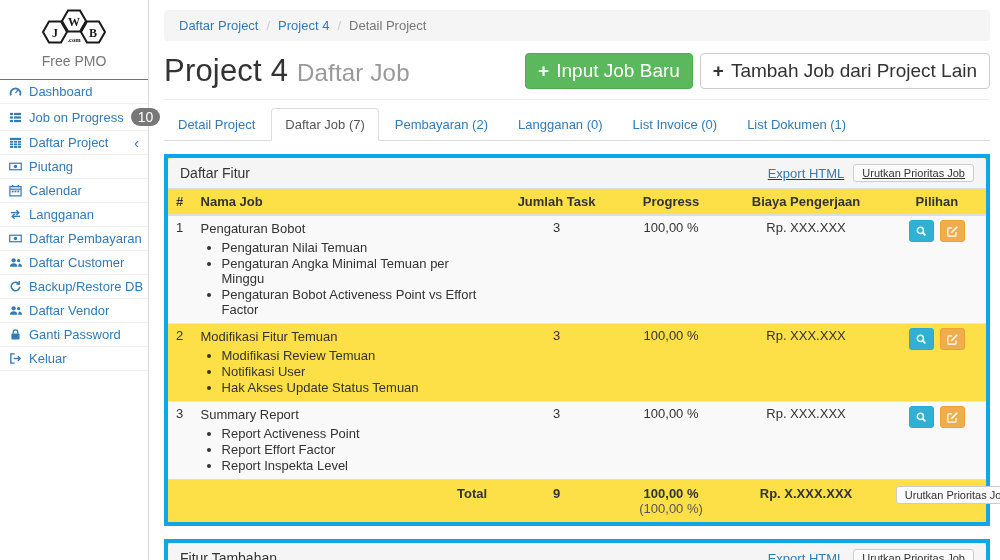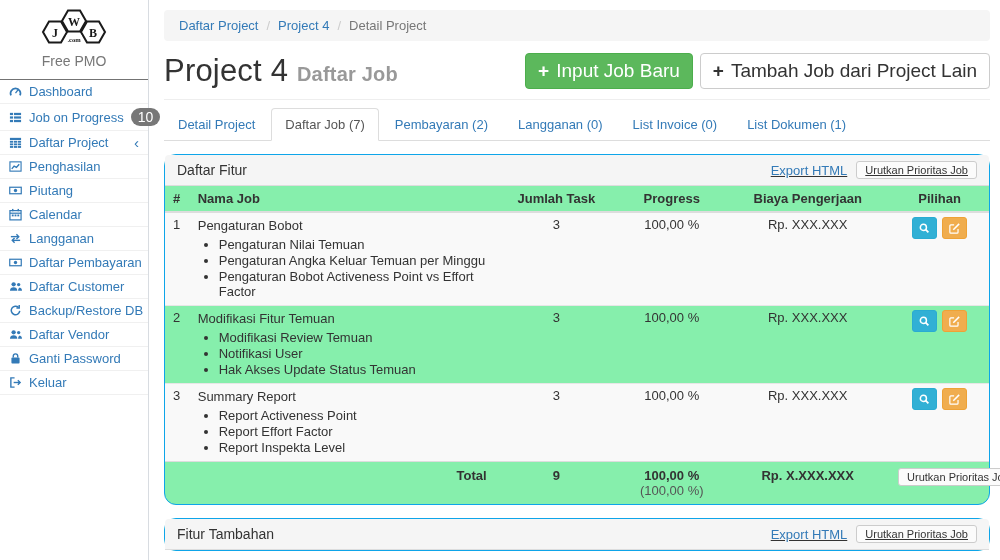--- a/index.html
+++ b/index.html
@@ -24,32 +24,32 @@
   .badge { margin-left:auto; background:#777; color:#fff; border-radius:10px; font-size:14px; padding:2px 7px; line-height:1; }
   .chev { margin-left:auto; font-size:15px; line-height:12px; color:#337ab7; }
   
   main { flex:1; padding:10px 10px 0 15px; overflow:hidden; }
   .breadcrumb { background:#f5f5f5; border-radius:4px; padding:8px 15px; display:flex; gap:8px; align-items:center; }
   .crumb-link { color:#337ab7; text-decoration:none; }
   .crumb-sep { color:#ccc; }
   .crumb-active { color:#777; }
   .page-header { display:flex; justify-content:space-between; align-items:center; border-bottom:1px solid #eee; margin:8px 0 0; padding:4px 0 10px; }
   h1 { margin:0; font-size:31px; font-weight:500; color:#333; letter-spacing:.2px; }
-  h1 small { font-size:20px; color:#999; font-weight:700; }
+  h1 small { font-size:24px; color:#999; font-weight:400; }
   .header-buttons { display:flex; gap:7px; align-items:center; }
   .btn { font-family:inherit; font-size:19px; padding:6px 12px; border-radius:4px; border:1px solid #ccc; background:#fff; color:#333; cursor:pointer; white-space:nowrap; }
   .btn .plus { font-weight:bold; margin-right:2px; }
   .btn-success { background:#5cb85c; border-color:#4cae4c; color:#fff; }
   .btn-xs { font-size:11px; padding:2px 8px; border-radius:3px; background:#fbfbfb; }
   
   .nav-tabs { list-style:none; display:flex; margin:8px 0 0; padding:0; border-bottom:1px solid #ddd; }
   .nav-tabs li { padding:8px 13px; margin-bottom:-1px; margin-right:2px; color:#337ab7; cursor:pointer; border:1px solid transparent; border-radius:4px 4px 0 0; }
   .nav-tabs li.active { background:#fff; color:#555; border-color:#ddd; border-bottom-color:#fff; cursor:default; }
   
-  .panel { border:1px solid #0ea5e9; border-radius:12px; margin-top:13px; background:#86efac; }
+  .panel { border:4px solid #0ea5e9; border-radius:0; margin-top:13px; background:#fde047; }
   .panel-heading { background:#f5f5f5; border-bottom:1px solid #ddd; border-radius:4px 4px 0 0; padding:6px 12px; display:flex; align-items:center; min-height:30px; }
   .panel-title { font-size:14px; color:#333; }
   .heading-right { margin-left:auto; display:flex; align-items:center; gap:9px;text-decoration:underline; }
   .export-link { color:#337ab7; text-decoration:none; font-size:13px; }
   table { width:100%; border-collapse:collapse; table-layout:fixed; }
   th, td { padding:4px 8px; text-align:left; vertical-align:top; font-size:13px; }
   thead th { font-weight:bold; border-bottom:2px solid #ddd; padding-top:5px; padding-bottom:5px; }
   tbody td { border-top:1px solid #e7e7e7; }
   tbody tr.striped { background:#f9f9f9; }
   .center { text-align:center; }
@@ -119,29 +119,20 @@
             <rect x="5.3" y="8" width="3.5" height="2"></rect>
             <rect x="9.5" y="8" width="3.5" height="2"></rect>
             <rect x="1" y="10.8" width="3.5" height="2"></rect>
             <rect x="5.3" y="10.8" width="3.5" height="2"></rect>
             <rect x="9.5" y="10.8" width="3.5" height="2"></rect>
           </svg>
         </span>
     <span class="side-label">Daftar Project</span>
   <span class="chev">‹</span>
       </div>
-      <div class="side-item">
-    <span class="side-icon">
-          <svg viewBox="0 0 14 14">
-            <rect x="1" y="2" width="12" height="10" fill="none" stroke="currentColor" stroke-width="1.2"></rect>
-            <polyline points="3,9.5 5.5,6.5 8,8 11,4.5" fill="none" stroke="currentColor" stroke-width="1.5"></polyline>
-          </svg>
-        </span>
-    <span class="side-label">Penghasilan</span>
-  </div>
       <div class="side-item">
     <span class="side-icon">
           <svg viewBox="0 0 14 14">
             <rect x="0.8" y="3.5" width="12.4" height="7" fill="none" stroke="currentColor" stroke-width="1.3"></rect>
             <circle cx="7" cy="7" r="1.8" fill="currentColor"></circle>
           </svg>
         </span>
     <span class="side-label">Piutang</span>
   </div>
       <div class="side-item">
@@ -288,21 +279,21 @@
               <th class="center">Pilihan</th>
             </tr>
           </thead>
       <tbody>
             <tr class="striped">
     <td class="td-no">1</td>
     <td>
       <div class="job-name">Pengaturan Bobot</div>
       <ul class="subtasks">
                   <li>Pengaturan Nilai Temuan</li>
-                  <li>Pengaturan Angka Keluar Temuan per Minggu</li>
+                  <li>Pengaturan Angka Minimal Temuan per Minggu</li>
                   <li>Pengaturan Bobot Activeness Point vs Effort Factor</li>
                 </ul>
     </td>
     <td class="center td-tasks">3</td>
     <td class="center td-progress">100,00 %</td>
     <td class="center td-cost">Rp. XXX.XXX</td>
     <td class="center td-actions">
       <button class="icon-btn search">
         <span>
                     <svg viewBox="0 0 14 14" width="13" height="13">

